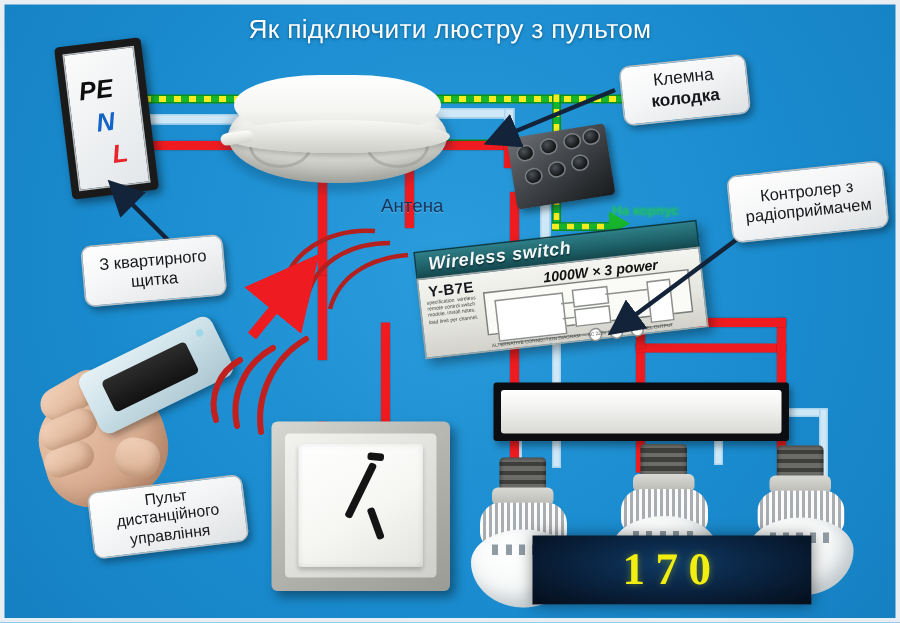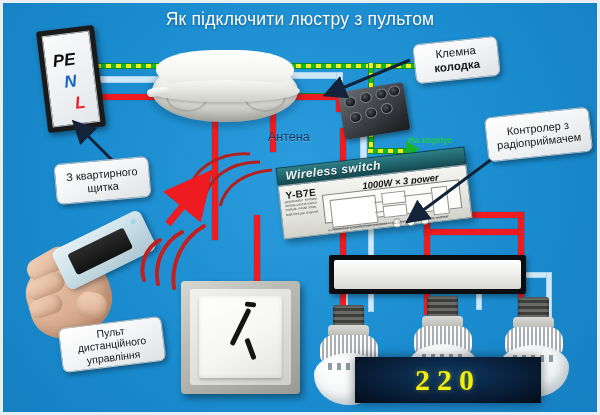--- a/index.html
+++ b/index.html
@@ -109,21 +109,21 @@
     border-top-color:rgba(120,120,112,.25);
   }
   #rose-nub{
     left:147px;top:88px;width:22px;height:8px;border-radius:4px;
     background:linear-gradient(180deg,#fdfdfb,#d4d4ce);
     transform:rotate(-8deg);
   }
 
   
   #antenna-label{
-    left:268px;top:130px;color:#16335c;font-size:12.5px;
+    left:254px;top:130px;color:#16335c;font-size:12.5px;
     text-shadow:0 1px 0 rgba(255,255,255,.25);
   }
 
   
   #termblock{
     left:341px;top:87px;width:66px;height:48px;
     transform:rotate(-9deg);
   }
   #termblock-body{
     position:absolute;inset:0;
@@ -551,17 +551,17 @@
 
   <div class="callout" id="co-ctrl">
     <span>Контролер з радіоприймачем</span>
   </div>
 
   <div class="callout" id="co-remote">
     <span>Пульт дистанційного управління</span>
   </div>
 
   <div id="plate220" class="abs">
-    <div id="plate220-text">220</div>
+    <div id="plate220-text">170</div>
   </div>
 
   <div id="bg-frame"></div>
 </div>
 
 </body></html>

